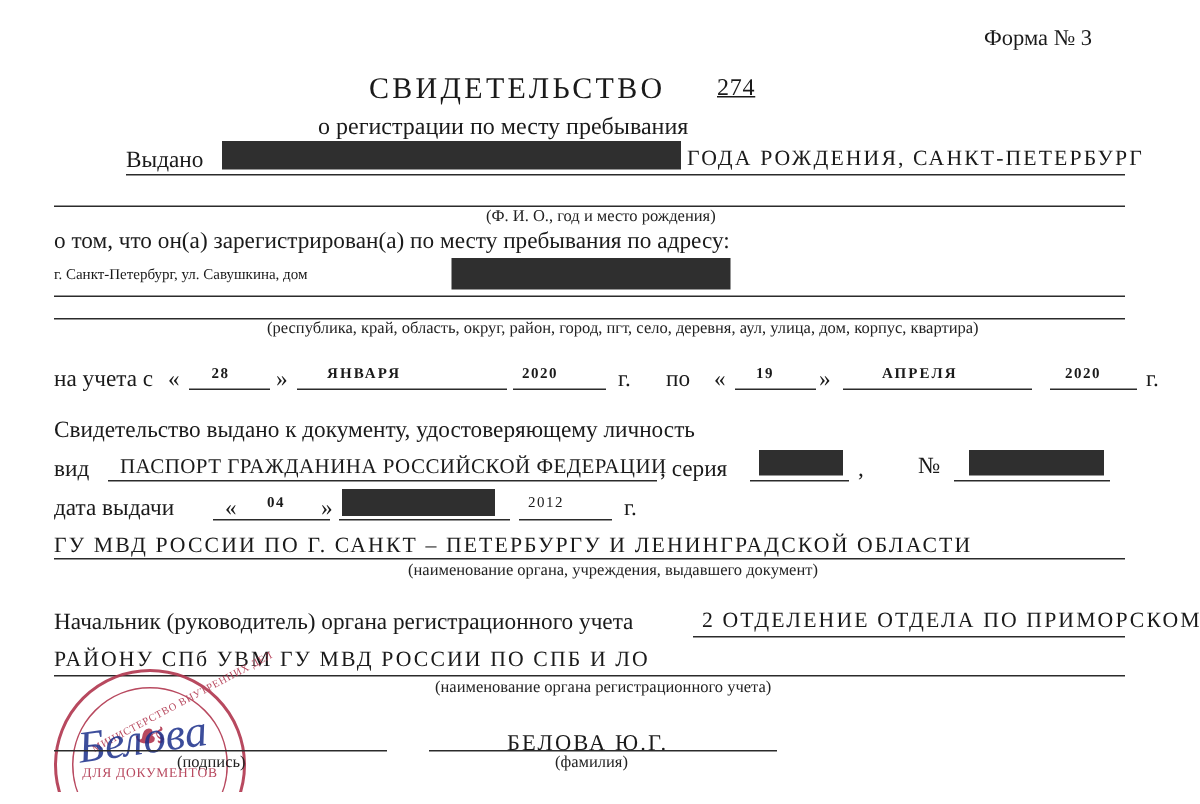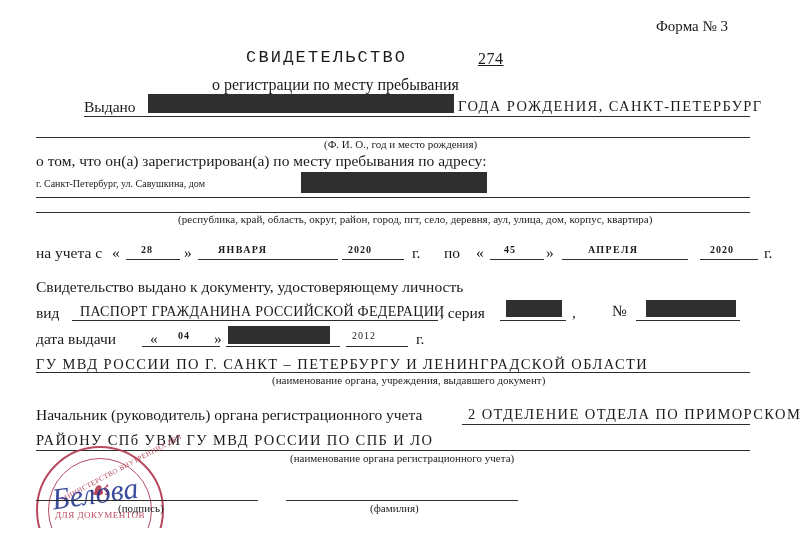--- a/index.html
+++ b/index.html
@@ -25,23 +25,23 @@
     position: absolute;
     top: 18px;
     right: 28px;
     font-size: 15px;
     font-family: "Liberation Serif", serif;
   }
   .title-main {
     position: absolute;
     top: 48px;
     left: 246px;
-    font-size: 17px;
+    font-size: 20px;
     letter-spacing: 2.2px;
-    font-family: Liberation Mono, monospace;
+    font-family: Liberation Serif, serif;
   }
   .cert-number {
     position: absolute;
     top: 50px;
     left: 478px;
     font-size: 16px;
     text-decoration: underline;
     letter-spacing: 0.5px;
   }
   .title-sub {
@@ -182,21 +182,21 @@
   <div class="val" style="top:244px;left:141px;font-weight:bold;letter-spacing:1px;">28</div>
   <div class="lbl" style="top:244px;left:184px;">»</div>
   <div class="rule" style="left:126px;top:259px;width:54px;"></div>
   <div class="val val-sp" style="top:244px;left:218px;font-weight:bold;">ЯНВАРЯ</div>
   <div class="rule" style="left:198px;top:259px;width:140px;"></div>
   <div class="val" style="top:244px;left:348px;font-weight:bold;letter-spacing:1px;">2020</div>
   <div class="rule" style="left:342px;top:259px;width:62px;"></div>
   <div class="lbl" style="top:244px;left:412px;">г.</div>
   <div class="lbl" style="top:244px;left:444px;">по</div>
   <div class="lbl" style="top:244px;left:476px;">«</div>
-  <div class="val" style="top:244px;left:504px;font-weight:bold;letter-spacing:1px;">45</div>
+  <div class="val" style="top:244px;left:504px;font-weight:bold;letter-spacing:1px;">19</div>
   <div class="lbl" style="top:244px;left:546px;">»</div>
   <div class="rule" style="left:490px;top:259px;width:54px;"></div>
   <div class="val val-sp" style="top:244px;left:588px;font-weight:bold;">АПРЕЛЯ</div>
   <div class="rule" style="left:562px;top:259px;width:126px;"></div>
   <div class="val" style="top:244px;left:710px;font-weight:bold;letter-spacing:1px;">2020</div>
   <div class="rule" style="left:700px;top:259px;width:58px;"></div>
   <div class="lbl" style="top:244px;left:764px;">г.</div>
 
   <div class="lbl" style="top:278px;left:36px;">Свидетельство выдано к документу, удостоверяющему личность</div>
 
@@ -237,17 +237,18 @@
     <div class="stamp-txt" style="left:16px;top:16px;transform:rotate(-28deg);">МИНИСТЕРСТВО ВНУТРЕННИХ ДЕЛ</div>
     <div class="stamp-eagle">☙</div>
     <div class="stamp-mid">ДЛЯ ДОКУМЕНТОВ</div>
 
   </div>
 
   <div class="signature">Белова</div>
   <div class="rule" style="left:36px;top:500px;width:222px;"></div>
   <div class="lbl-sm" style="top:502px;left:118px;">(подпись)</div>
 
+  <div class="val val-sp" style="top:488px;left:338px;font-size:15px;">БЕЛОВА Ю.Г.</div>
   <div class="rule" style="left:286px;top:500px;width:232px;"></div>
   <div class="lbl-sm" style="top:502px;left:370px;">(фамилия)</div>
 
   <div class="bottom-fade"></div>
 </div>
 
 </body></html>

